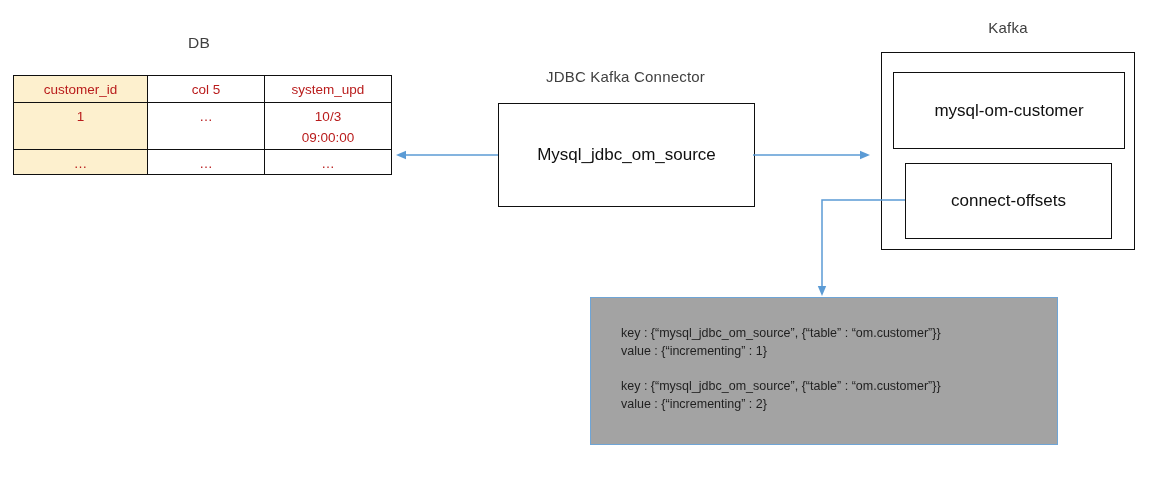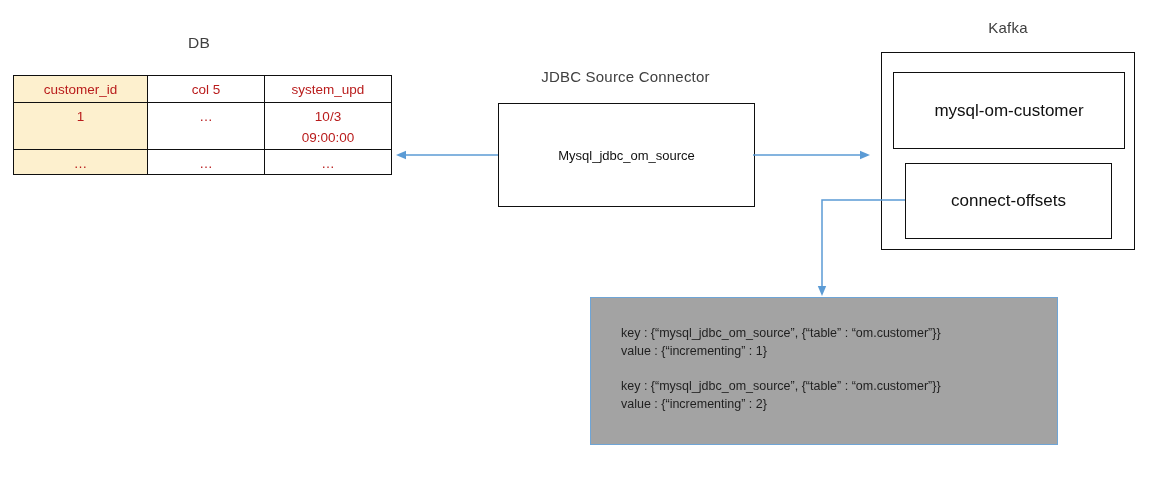--- a/index.html
+++ b/index.html
@@ -53,21 +53,21 @@
 
   
   .black-box {
     position: absolute;
     border: 1.5px solid #0f0f0f;
     background: #fff;
     display: flex;
     align-items: center;
     justify-content: center;
   }
-  .box-label-lg { font-size: 13px; color: #101010; }
+  .box-label-lg { font-size: 17px; color: #101010; }
 
   
   .offsets-box {
     position: absolute;
     left: 590px;
     top: 297px;
     width: 468px;
     height: 148px;
     border: 1.5px solid #6FA5D6;
     background: #a3a3a3;
@@ -110,21 +110,21 @@
 09:00:00</td>
       </tr>
       <tr class="row-short">
         <td class="col-key">…</td>
         <td>…</td>
         <td>…</td>
       </tr>
     </tbody>
   </table>
 
-  <div class="abs section-title" style="left:478px; top:68px; width:295px; font-size:15px;">JDBC Source Connector</div>
+  <div class="abs section-title" style="left:478px; top:68px; width:295px; font-size:15px;">JDBC Kafka Connector</div>
 
   <div class="black-box" style="left:498px; top:103px; width:255px; height:102px;">
     <span class="box-label-lg">Mysql_jdbc_om_source</span>
   </div>
 
   <div class="abs section-title" style="left:881px; top:19px; width:254px; font-size:15px;">Kafka</div>
 
   <div class="abs" style="left:881px; top:52px; width:254px; height:198px; border:1.5px solid #0f0f0f; box-sizing:border-box;">
     <div class="black-box" style="left:23px; top:110px; width:205px; height:74px;">
       <span class="box-label-lg" style="font-size:17px;">connect-offsets</span>

